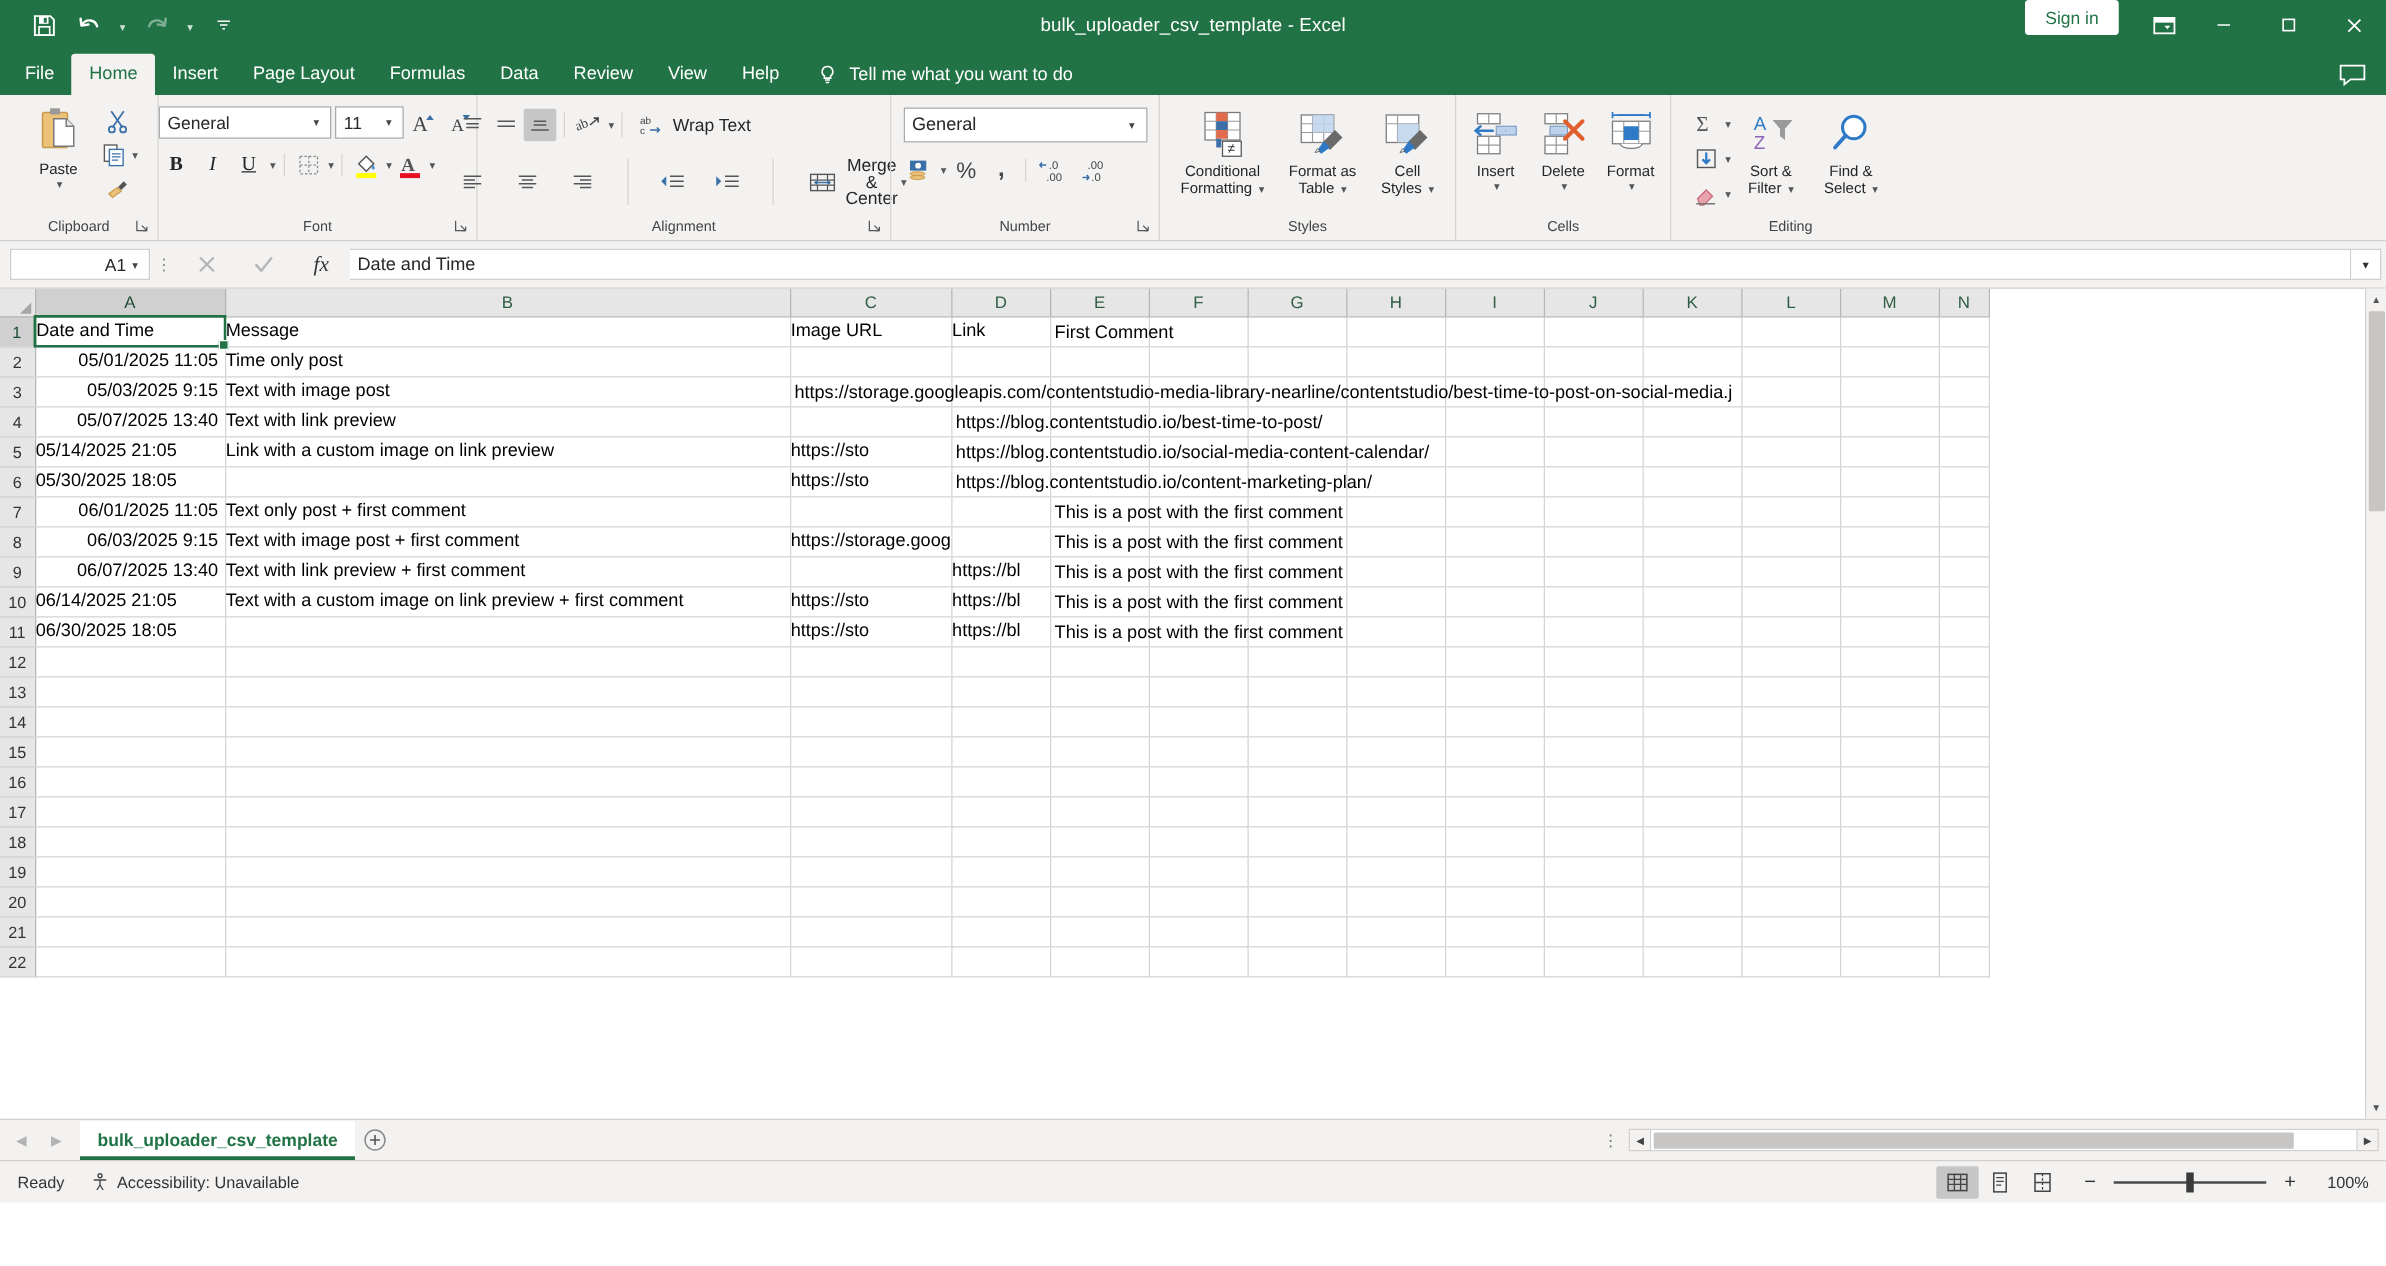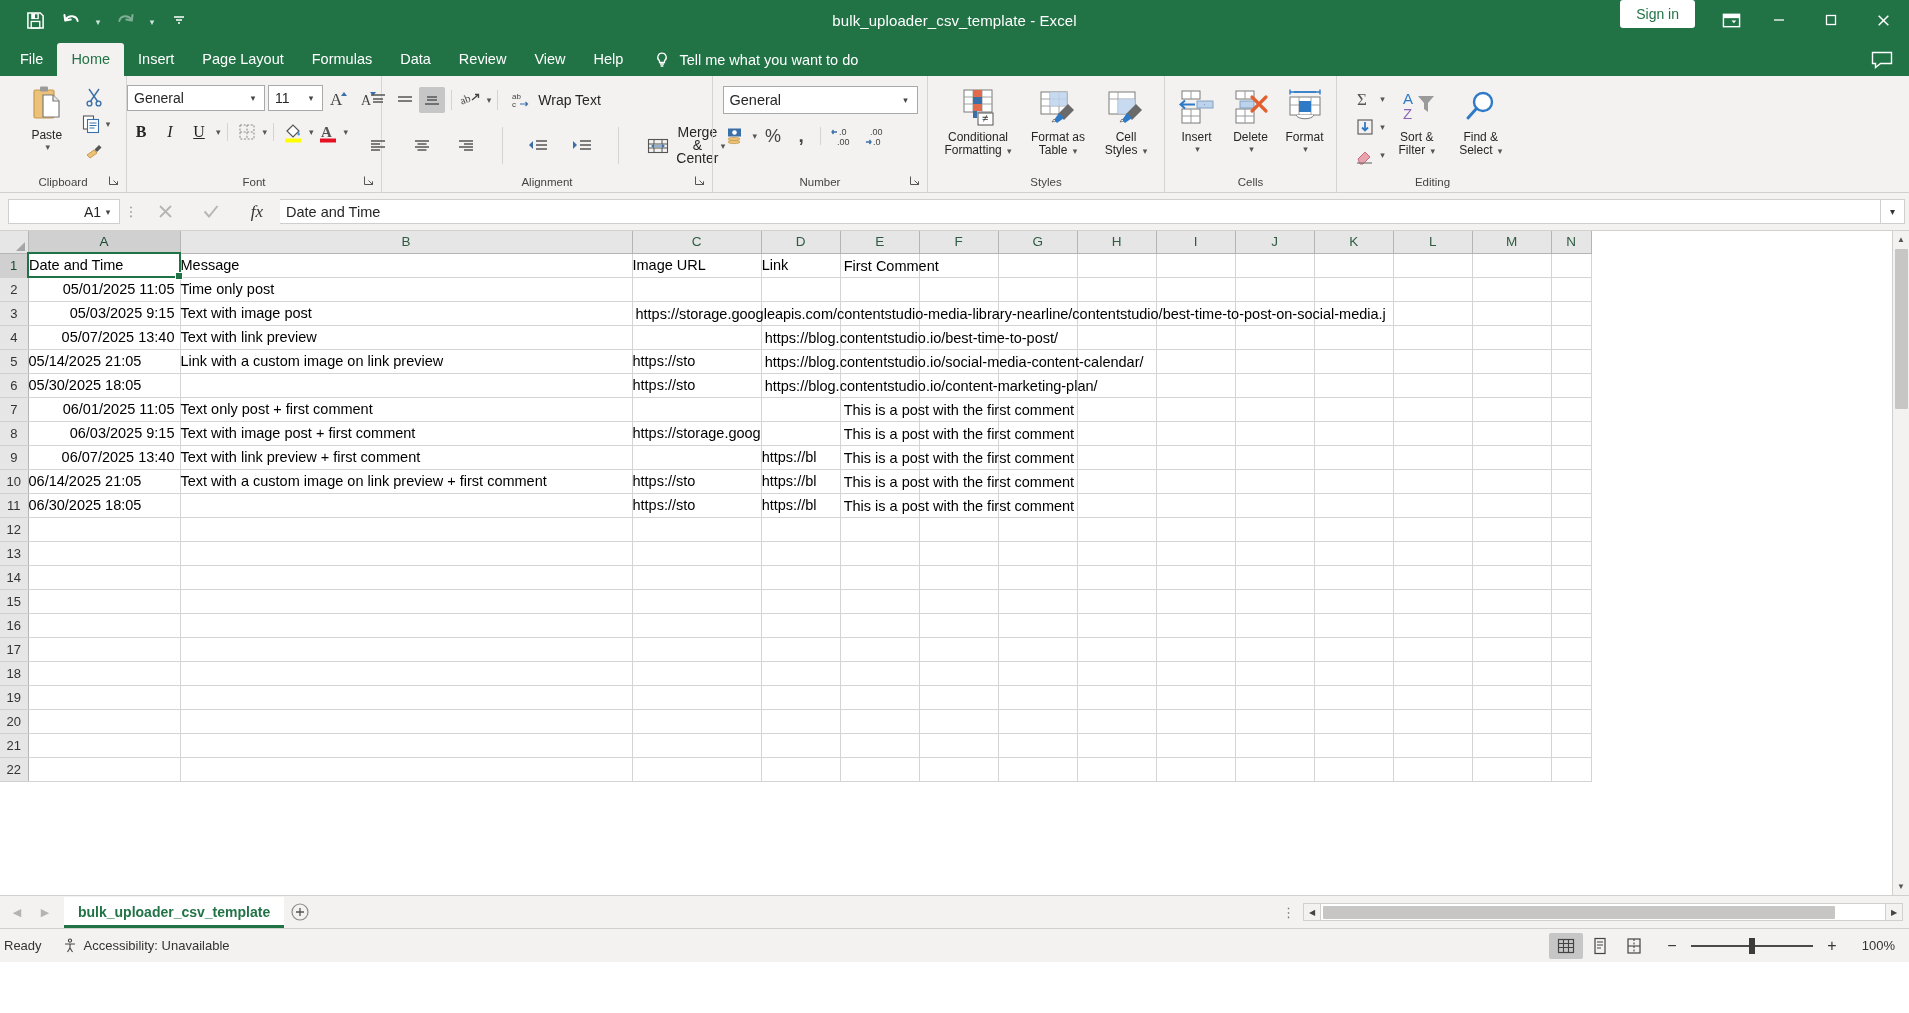--- a/index.html
+++ b/index.html
@@ -1174,21 +1174,21 @@
   <div class="hscroll">
     <div class="hs-arrow">◀</div>
     <div class="hs-track">
       <div class="hs-thumb"></div>
     </div>
     <div class="hs-arrow">▶</div>
   </div>
 </div>
 
 <div class="statusbar">
-  <div class="sb-item" style="padding-left:4px;">
+  <div class="sb-item" style="padding-left:14px;">
     <span>Ready</span>
   </div>
   <div class="sb-item">
     <span>
       <svg width="16" height="16" viewBox="0 0 16 16">
           <circle cx="8" cy="2.6" r="1.6" fill="none" stroke="#444" stroke-width="1.1"></circle>
           <path d="M3 6h10M8 6v4M8 10l-2.5 4M8 10l2.5 4" stroke="#444" stroke-width="1.1" fill="none"></path>
         </svg>
     </span>
     <span>Accessibility: Unavailable</span>

